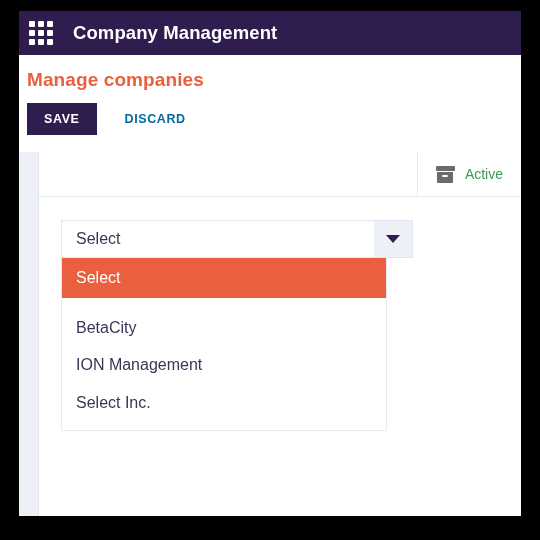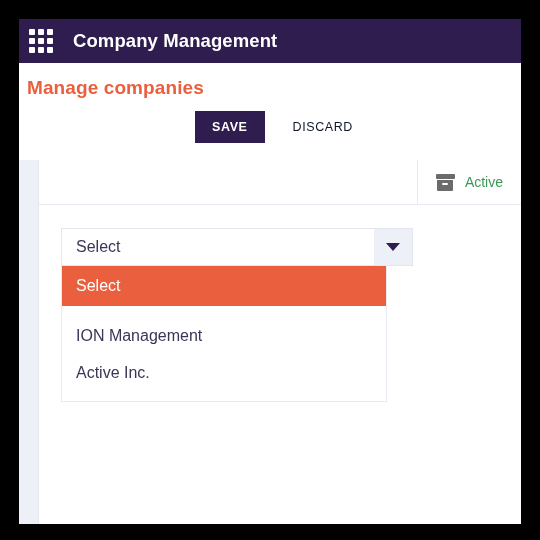--- a/index.html
+++ b/index.html
@@ -12,21 +12,21 @@
   }
   body {
     font-family: "Liberation Sans", sans-serif;
     -webkit-font-smoothing: antialiased;
   }
 
   
   #app-card {
     position: absolute;
     left: 19px;
-    top: 19px;
+    top: 11px;
     width: 502px;
     height: 505px;
     background: #ffffff;
     overflow: hidden;
   }
 
   
   #top-bar {
     position: relative;
     height: 44px;
@@ -105,40 +105,39 @@
     font-size: 19px;
     font-weight: bold;
     margin: 0 0 12px 0;
     letter-spacing: 0.1px;
   }
   #action-row {
     display: flex;
     align-items: center;
     gap: 28px;
     padding-bottom: 17px;
-    justify-content: center;
   }
   #save-button {
     background: #2e1d4e;
     color: #ffffff;
     border: 0;
     font-family: "Liberation Sans", sans-serif;
     font-size: 12.5px;
     font-weight: bold;
     letter-spacing: 0.6px;
     padding: 9px 17px;
     cursor: pointer;
   }
   #discard-button {
     background: transparent;
     border: 0;
-    color: #0f172a;
+    color: #0369a1;
     font-family: "Liberation Sans", sans-serif;
     font-size: 12.5px;
-    font-weight: normal;
+    font-weight: bold;
     letter-spacing: 0.6px;
     cursor: pointer;
     padding: 0;
   }
 
   
   #work-area {
     position: relative;
     background: #eef0f8;
     height: 364px;
@@ -324,22 +323,23 @@
         <div id="select-wrap">
           <div id="select-control">
             <div id="select-value">Select</div>
             <div id="select-arrow-button">
               <span class="caret"></span>
             </div>
           </div>
 
           <div id="select-menu">
             <div class="menu-option selected">Select</div>
+            <div class="menu-option">BetaCity</div>
             <div class="menu-option">ION Management</div>
-            <div class="menu-option">Active Inc.</div>
+            <div class="menu-option">Select Inc.</div>
           </div>
         </div>
       </div>
 
     </div>
   </div>
 
 </div>
 
 </body></html>

